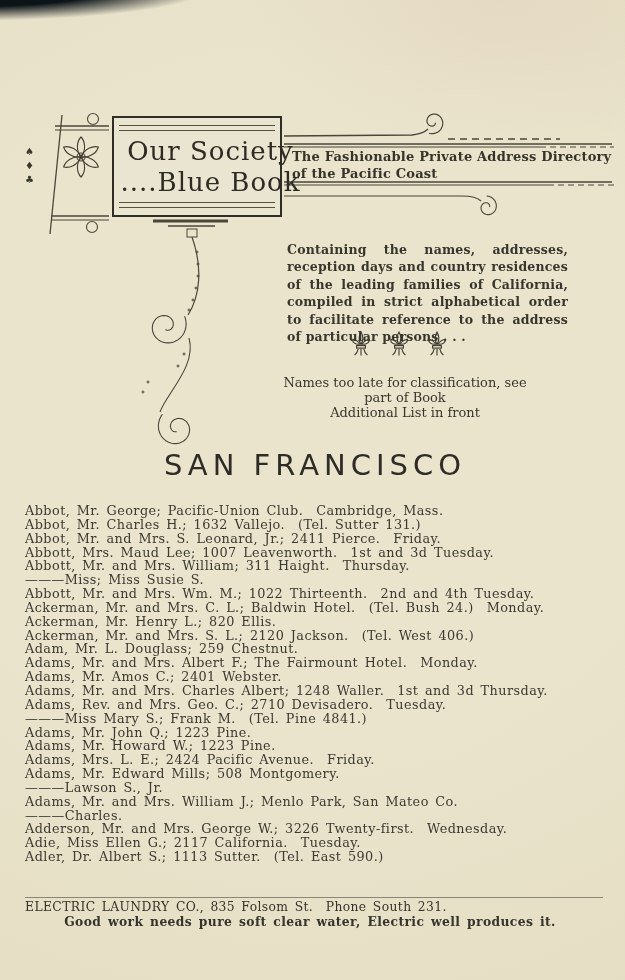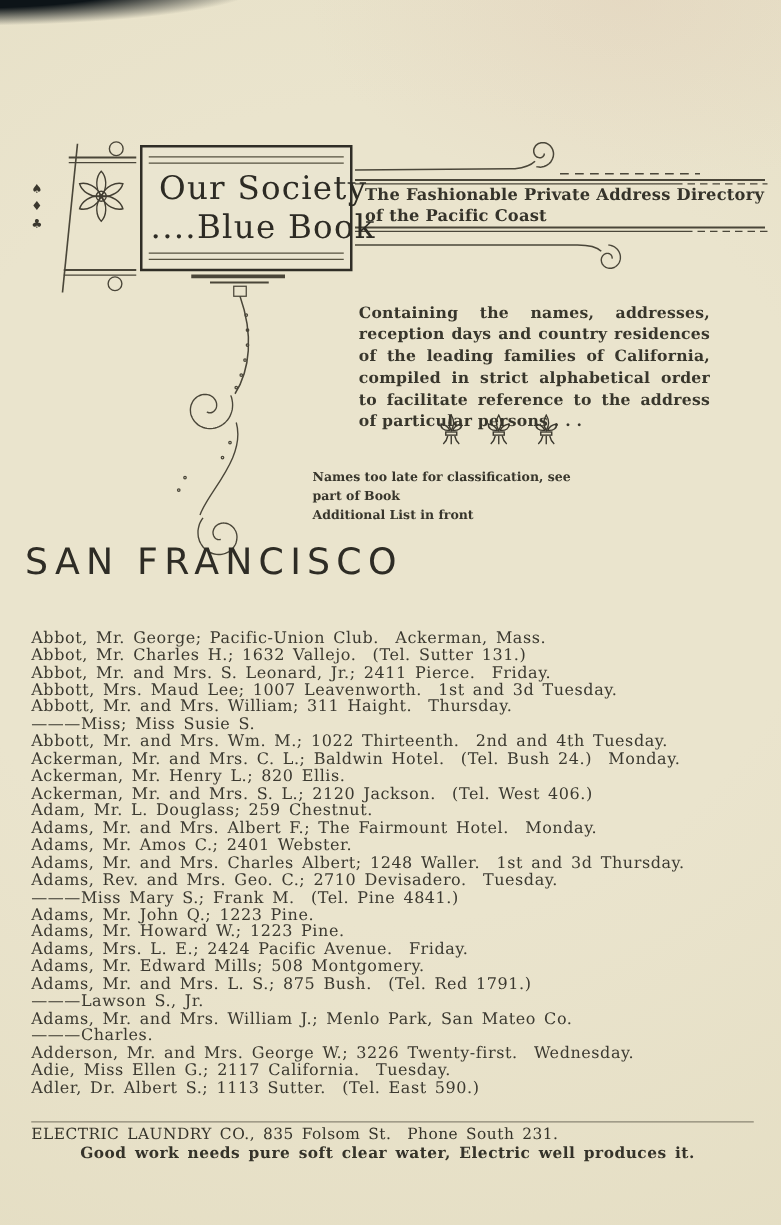--- a/index.html
+++ b/index.html
@@ -33,24 +33,24 @@
   .box-rule.top{top:7px;} .box-rule.bot{bottom:7px;}
   .box-t1,.box-t2{font-size:26px; line-height:31px; letter-spacing:1px; color:#2d2b24; white-space:nowrap;padding-left:27px;}
   .tagline{position:absolute; left:292px; top:149px; width:322px;
     font-weight:bold; font-size:13px; line-height:16.5px; letter-spacing:0.2px; color:#35332a;}
 
   
   .lead{position:absolute; left:287px; top:241px; width:281px; margin:0;
     font-weight:bold; font-size:12.5px; line-height:17.4px; letter-spacing:0.2px;
     text-align:justify; color:#38362c;}
   .fleurons{position:absolute; left:350px; top:331px; display:flex; gap:16px;}
-  .note{position:absolute; left:250px; top:375px; width:310px; 
-    font-weight:bold; font-size:10px; line-height:15px; color:#38362c;}
-
-  .city{position:absolute; left:20px; top:432px; width:590px; margin:0; 
+  .note{position:absolute; left:250px; top:375px; width:310px; text-align:center;
+    font-weight:normal; font-size:13px; line-height:15px; color:#38362c;}
+
+  .city{position:absolute; left:20px; top:448px; width:590px; margin:0; text-align:center;
     font-family:"DejaVu Sans","Liberation Sans",sans-serif; font-weight:500;
     font-size:29px; letter-spacing:5px; color:#2e2c25;}
 
   .directory{position:absolute; left:25px; top:504px; width:585px;}
   .entry{font-size:12.8px; line-height:13.85px; letter-spacing:0.45px; word-spacing:2px;
     white-space:pre-wrap; color:#3b3930;}
 
   .ad-rule{position:absolute; left:25px; top:897px; width:578px; border-top:1px solid #8b8574;}
   .ad1{position:absolute; left:25px; top:900px; font-weight:normal; font-size:12.3px;
     letter-spacing:0.4px; word-spacing:2px; color:#35332a; white-space:pre-wrap;}
@@ -183,41 +183,40 @@
     <div class="note">
       <div>Names too late for classification, see</div>
       <div>part of Book</div>
       <div>Additional List in front</div>
     </div>
   </section>
 
   <h1 class="city">SAN FRANCISCO</h1>
 
   <main class="directory">
-    <div class="entry">Abbot, Mr. George; Pacific-Union Club.  Ackerman, Mass.</div>
+    <div class="entry">Abbot, Mr. George; Pacific-Union Club.  Cambridge, Mass.</div>
     <div class="entry">Abbot, Mr. Charles H.; 1632 Vallejo.  (Tel. Sutter 131.)</div>
     <div class="entry">Abbot, Mr. and Mrs. S. Leonard, Jr.; 2411 Pierce.  Friday.</div>
     <div class="entry">Abbott, Mrs. Maud Lee; 1007 Leavenworth.  1st and 3d Tuesday.</div>
     <div class="entry">Abbott, Mr. and Mrs. William; 311 Haight.  Thursday.</div>
     <div class="entry">———Miss; Miss Susie S.</div>
     <div class="entry">Abbott, Mr. and Mrs. Wm. M.; 1022 Thirteenth.  2nd and 4th Tuesday.</div>
     <div class="entry">Ackerman, Mr. and Mrs. C. L.; Baldwin Hotel.  (Tel. Bush 24.)  Monday.</div>
     <div class="entry">Ackerman, Mr. Henry L.; 820 Ellis.</div>
     <div class="entry">Ackerman, Mr. and Mrs. S. L.; 2120 Jackson.  (Tel. West 406.)</div>
     <div class="entry">Adam, Mr. L. Douglass; 259 Chestnut.</div>
     <div class="entry">Adams, Mr. and Mrs. Albert F.; The Fairmount Hotel.  Monday.</div>
     <div class="entry">Adams, Mr. Amos C.; 2401 Webster.</div>
     <div class="entry">Adams, Mr. and Mrs. Charles Albert; 1248 Waller.  1st and 3d Thursday.</div>
     <div class="entry">Adams, Rev. and Mrs. Geo. C.; 2710 Devisadero.  Tuesday.</div>
     <div class="entry">———Miss Mary S.; Frank M.  (Tel. Pine 4841.)</div>
     <div class="entry">Adams, Mr. John Q.; 1223 Pine.</div>
     <div class="entry">Adams, Mr. Howard W.; 1223 Pine.</div>
     <div class="entry">Adams, Mrs. L. E.; 2424 Pacific Avenue.  Friday.</div>
     <div class="entry">Adams, Mr. Edward Mills; 508 Montgomery.</div>
-    <div class="entry">Adams, Mr. and Mrs. L. S.; 875 Bush.  (Tel. Red 1791.)</div>
     <div class="entry">———Lawson S., Jr.</div>
     <div class="entry">Adams, Mr. and Mrs. William J.; Menlo Park, San Mateo Co.</div>
     <div class="entry">———Charles.</div>
     <div class="entry">Adderson, Mr. and Mrs. George W.; 3226 Twenty-first.  Wednesday.</div>
     <div class="entry">Adie, Miss Ellen G.; 2117 California.  Tuesday.</div>
     <div class="entry">Adler, Dr. Albert S.; 1113 Sutter.  (Tel. East 590.)</div>
   </main>
 
   <footer>
     <div class="ad-rule"></div>

